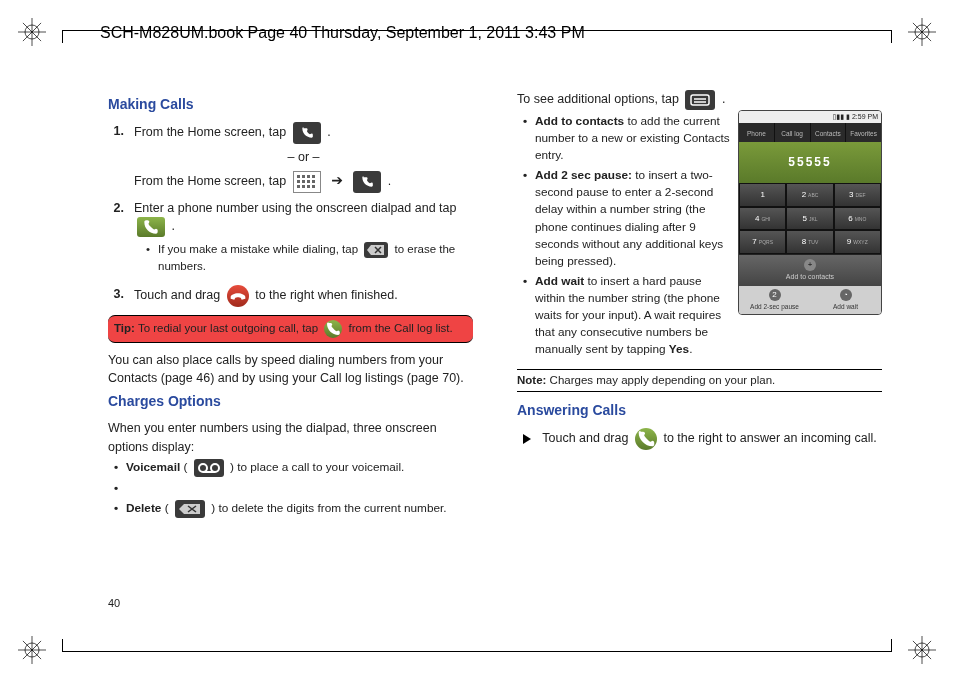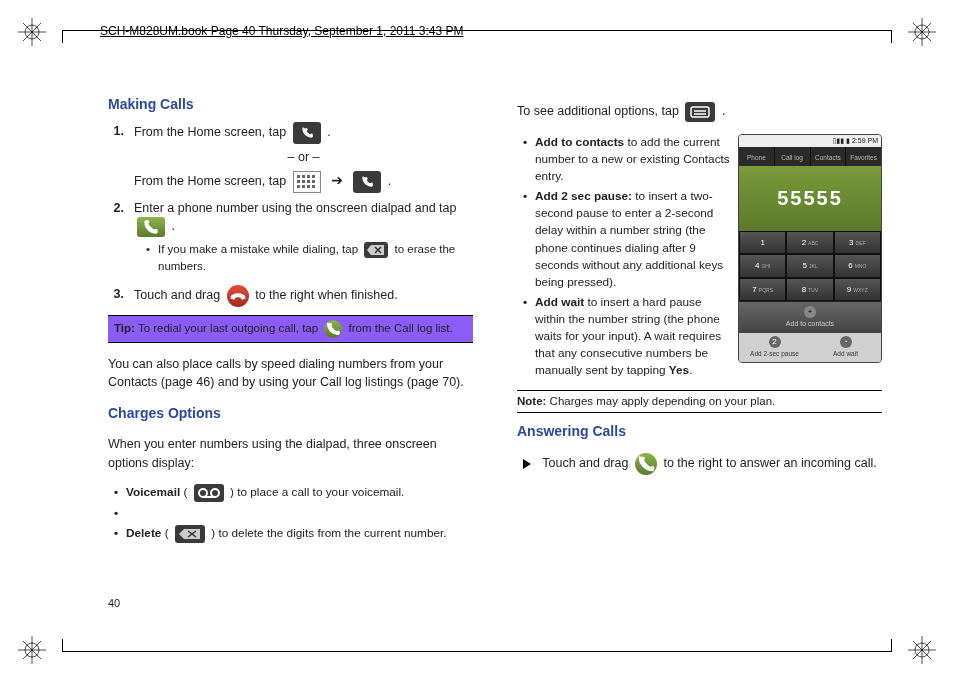--- a/index.html
+++ b/index.html
@@ -9,56 +9,56 @@
   .tl { top: 18px; left: 18px; }
   .tr { top: 18px; right: 18px; }
   .bl { bottom: 18px; left: 18px; }
   .br { bottom: 18px; right: 18px; }
   .crop-top { position: absolute; top: 30px; left: 62px; right: 62px; border-top: 1px solid #000; height: 20px; }
   .crop-top .tick-l, .crop-top .tick-r { position: absolute; width: 1px; height: 12px; background: #000; top: 0; }
   .crop-top .tick-l { left: 0; } .crop-top .tick-r { right: 0; }
   .crop-bottom { position: absolute; bottom: 30px; left: 62px; right: 62px; border-bottom: 1px solid #000; height: 20px; }
   .crop-bottom .tick-l, .crop-bottom .tick-r { position: absolute; width: 1px; height: 12px; background: #000; bottom: 0; }
   .crop-bottom .tick-l { left: 0; } .crop-bottom .tick-r { right: 0; }
-  .running-head { position: absolute; top: 24px; left: 100px; font-size: 12px; color: #000; text-decoration: underline; }
+  .running-head { position: absolute; top: 24px; left: 100px; font-size: 16px; color: #000; }
   .page { position: absolute; top: 90px; left: 108px; right: 72px; bottom: 70px; }
   .section-title { font-size: 17px; font-weight: bold; color: #2a4a9e; border-bottom: 1px solid #2a4a9e; padding-bottom: 3px; margin-bottom: 18px; }
   .cols { display: flex; gap: 44px; }
   .col { flex: 1; font-size: 12.5px; line-height: 1.45; }
   .sub-head { font-size: 14px; font-weight: bold; color: #2a4a9e; margin: 4px 0 8px; }
   .step { display: flex; margin-bottom: 6px; }
   .step-num { font-weight: bold; width: 26px; flex-shrink: 0; text-align: right; padding-right: 10px; }
   .step-body { flex: 1; }
   .or-line { margin: 4px 0 4px 0; text-align: center; }
   .sub-bullet { display: flex; margin: 4px 0 4px 12px; font-size: 11.5px; }
   .sub-bullet .dot { width: 12px; flex-shrink: 0; }
-  .tip-box { background: #8b5cf6; border-top: 1px solid #000; border-bottom: 1px solid #000; padding: 4px 6px; font-size: 11.5px; margin: 8px 0; }
+  .tip-box { background: #ef4444; border-top: 1px solid #000; border-bottom: 1px solid #000; padding: 4px 6px; font-size: 11.5px; margin: 8px 0; border-radius: 7px; }
   .note-line { border-top: 1px solid #000; border-bottom: 1px solid #000; padding: 2px 0; font-size: 11.5px; margin: 8px 0; }
-  .para { margin: 12px 0; }
+  .para { margin: 0 0; }
   .opt-bullet { display: flex; margin: 3px 0 3px 6px; font-size: 11.8px; }
   .opt-bullet .dot { width: 12px; flex-shrink: 0; font-weight: bold; }
   .icon-box { display: inline-block; vertical-align: middle; margin: 0 3px; }
   .icon-dark { background: #3a3a3a; border-radius: 3px; display: inline-flex; align-items: center; justify-content: center; }
   .icon-phone { width: 28px; height: 22px; }
   .icon-apps { width: 28px; height: 22px; background: #fff; border: 1px solid #888; }
   .icon-call-green { width: 28px; height: 20px; background: linear-gradient(#8db54a,#5a7a2a); border-radius: 3px; }
   .icon-delete-sm { width: 24px; height: 16px; }
   .icon-end-red { width: 22px; height: 22px; background: linear-gradient(#e74c3c,#a02a1c); border-radius: 11px; }
   .icon-answer-green { width: 22px; height: 22px; background: linear-gradient(#8db54a,#5a7a2a); border-radius: 11px; }
   .icon-vm { width: 30px; height: 18px; }
   .icon-menu { width: 30px; height: 20px; }
   .arrow-char { font-size: 14px; margin: 0 4px; }
   .pagefoot { position: absolute; bottom: 0; left: 0; font-size: 11px; }
   .right-float { float: right; margin: 0 0 4px 8px; }
   .phone-mock { width: 144px; border: 1px solid #444; border-radius: 4px; overflow: hidden; font-size: 8px; }
   .pm-status { background: #eee; display: flex; justify-content: flex-end; padding: 1px 3px; font-size: 7px; gap: 2px; }
   .pm-tabs { display: flex; background: #2a2a2a; }
   .pm-tab { flex: 1; text-align: center; color: #bbb; font-size: 6.5px; padding: 6px 0 3px; border-right: 1px solid #111; }
   .pm-tab:last-child { border-right: none; }
-  .pm-number { background: linear-gradient(#7a9a3a,#5a7a2a); color: #fff; text-align: center; font-size: 20px; font-weight: bold; padding: 18px 0; letter-spacing: 2px; }
+  .pm-number { background: linear-gradient(#7a9a3a,#5a7a2a); color: #fff; text-align: center; font-size: 12px; font-weight: bold; padding: 12px 0; letter-spacing: 2px; }
   .pm-keys { display: grid; grid-template-columns: repeat(3,1fr); background: #1a1a1a; }
   .pm-key { background: linear-gradient(#555,#333); border: 1px solid #111; color: #fff; text-align: center; padding: 5px 0; font-size: 8px; }
   .pm-key small { color: #aaa; font-size: 5px; margin-left: 2px; }
   .pm-add { background: linear-gradient(#666,#444); color: #ccc; text-align: center; padding: 4px 0; font-size: 7px; border-top: 1px solid #222; }
   .pm-add .plus { display: inline-block; width: 12px; height: 12px; border-radius: 6px; background: #888; color: #333; line-height: 12px; font-weight: bold; margin-bottom: 1px; }
   .pm-bottom { display: flex; background: #d0d0d0; }
   .pm-bopt { flex: 1; text-align: center; font-size: 6.5px; color: #333; padding: 3px 0; }
   .pm-bopt .num { display: inline-block; width: 12px; height: 12px; border-radius: 6px; background: #666; color: #fff; line-height: 12px; font-size: 8px; margin-bottom: 1px; }
   .pm-bopt .clk { display: inline-block; width: 12px; height: 12px; border-radius: 6px; background: #666; color: #fff; line-height: 12px; font-size: 7px; margin-bottom: 1px; }
   .tri { display: inline-block; width: 0; height: 0; border-top: 5px solid transparent; border-bottom: 5px solid transparent; border-left: 8px solid #000; margin-right: 8px; vertical-align: middle; }

